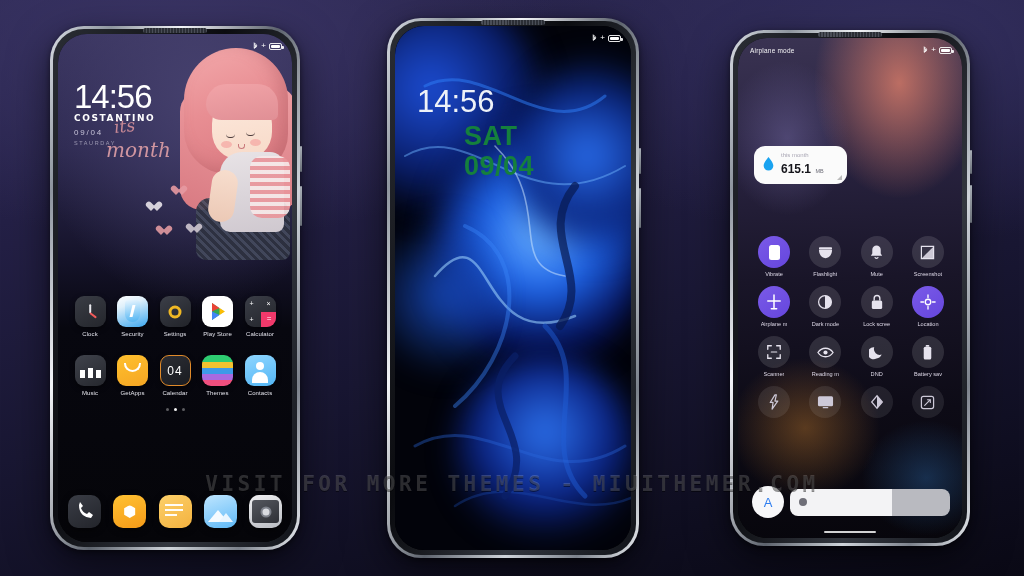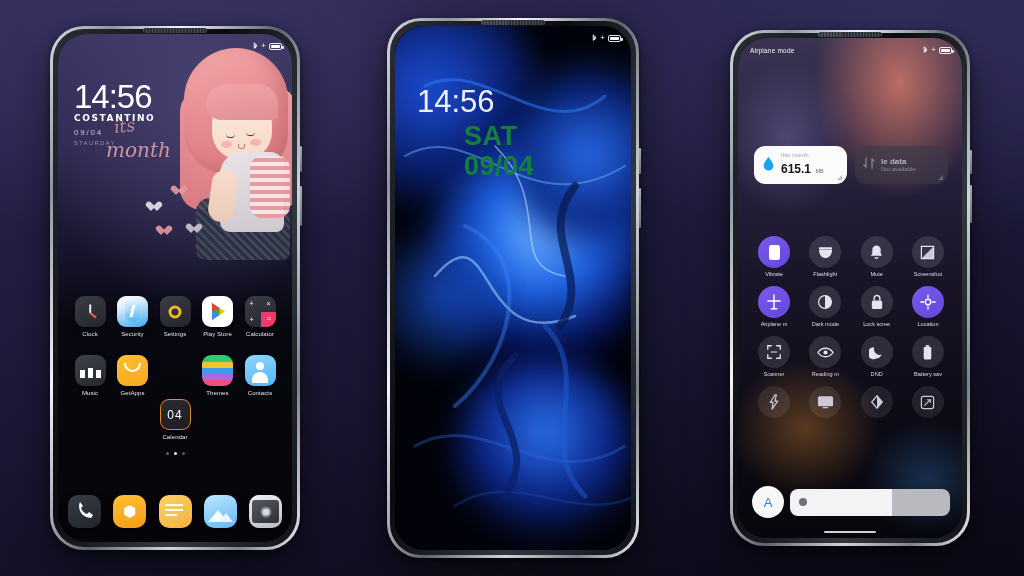--- a/index.html
+++ b/index.html
@@ -294,21 +294,21 @@
                 </div>
                 <div class="applabel">Music</div>
               </div>
               <div class="app">
                 <div class="appicon" style="background:linear-gradient(160deg,#ffc02e,#f5a623);">
                   <div style="position:absolute;left:7px;top:8px;width:17px;height:9px;border-radius:0 0 12px 12px;border:2px solid #fff;border-top:none;"></div>
                 </div>
                 <div class="applabel">GetApps</div>
               </div>
               <div class="app">
-                <div class="appicon" style="background:linear-gradient(160deg,#2a2c33,#1a1c21);border:1.5px solid #e08a2a;margin-top:44px;">
+                <div class="appicon" style="background:linear-gradient(160deg,#2a2c33,#1a1c21);border:1.5px solid #e08a2a;">
                   <div style="position:absolute;inset:0;display:flex;align-items:center;justify-content:center;color:#fff;font-size:12px;font-weight:300;letter-spacing:1px;">04</div>
                 </div>
                 <div class="applabel">Calendar</div>
               </div>
               <div class="app">
                 <div class="appicon" style="background:linear-gradient(180deg,#2ecc71 0%,#2ecc71 22%,#f2c230 22%,#f2c230 42%,#3d9ae8 42%,#3d9ae8 62%,#a86ae0 62%,#a86ae0 80%,#ef4f7e 80%,#ef4f7e 100%);"></div>
                 <div class="applabel">Themes</div>
               </div>
               <div class="app">
                 <div class="appicon" style="background:linear-gradient(160deg,#8fd6ff,#53b6f5);">
@@ -443,32 +443,20 @@
                 <div class="ct1">this month</div>
                 <div>
                   <span class="ct-big">615.1</span>
                   <span class="ct-unit">MB</span>
                 </div>
               </div>
               <span class="crn"></span>
             </div>
 
 
-            <div class="card dim">
-              <span>
-                <svg width="12" height="14" viewBox="0 0 12 14">
-                    <path d="M3 2v9M3 11l-2-2M9 12V3M9 3l2 2" stroke="#7e7b8a" stroke-width="1.5" fill="none" stroke-linecap="round" stroke-linejoin="round"></path>
-                  </svg>
-              </span>
-              <div class="card-txt">
-                <div class="ct-grey">le data</div>
-                <div class="ct-grey2">Not available</div>
-              </div>
-              <span class="crn"></span>
-            </div>
 
           </div>
 
           <div class="toggles">
 
             <div class="trow">
               <div class="tog">
                 <div class="tcirc on">
                   <div style="width:11px;height:15px;border-radius:2.5px;background:#fff;"></div>
                 </div>
@@ -626,14 +614,15 @@
           </div>
           <div class="homebar"></div>
         </div>
       </div>
     </div>
     <div class="notch-pill"></div>
     <div class="sidebtn" style="top:120px;height:24px;"></div>
     <div class="sidebtn" style="top:155px;height:38px;"></div>
   </div>
 
+  <div class="watermark">VISIT FOR MORE THEMES - MIUITHEMER.COM</div>
 
 </div>
 
 </body></html>

